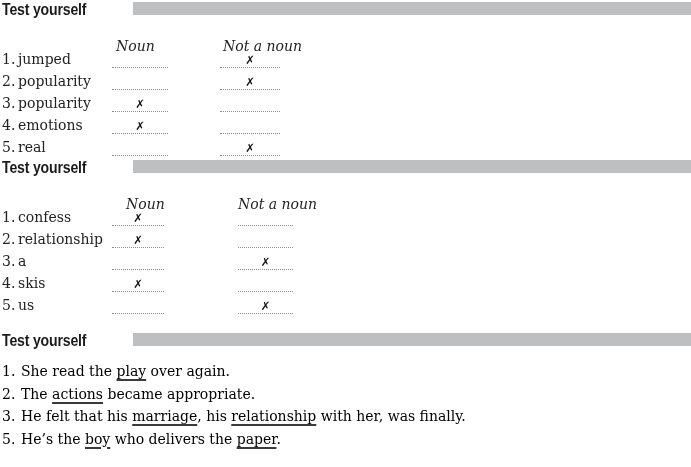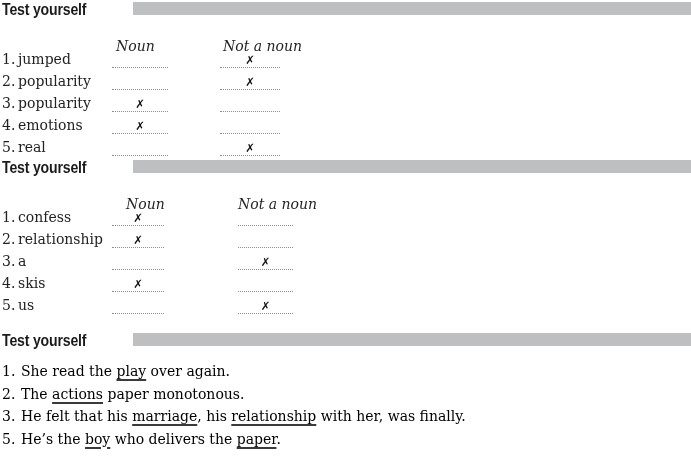--- a/index.html
+++ b/index.html
@@ -175,19 +175,19 @@
     </div>
   </div>
 
   <div class="sec s3" id="sec3">
     <div class="ty-header">
       <div class="ty-title">Test yourself</div>
       <div class="ty-bar"></div>
     </div>
     <div class="sentences">
       <div class="sentence"><span class="num">1.</span><span>She read the </span><span class="u">play</span><span> over again.</span><span class="u"></span><span></span></div>
-      <div class="sentence"><span class="num">2.</span><span>The </span><span class="u">actions</span><span> paper monotonous.</span><span class="u"></span><span></span></div>
+      <div class="sentence"><span class="num">2.</span><span>The </span><span class="u">actions</span><span> became appropriate.</span><span class="u"></span><span></span></div>
       <div class="sentence"><span class="num">3.</span><span>He felt that his </span><span class="u">marriage</span><span>, his </span><span class="u">relationship</span><span> with her, was finally.</span></div>
       <div class="sentence"><span class="num">5.</span><span>He’s the </span><span class="u">boy</span><span> who delivers the </span><span class="u">paper</span><span>.</span></div>
     </div>
   </div>
 
 </div>
 
 </body></html>

